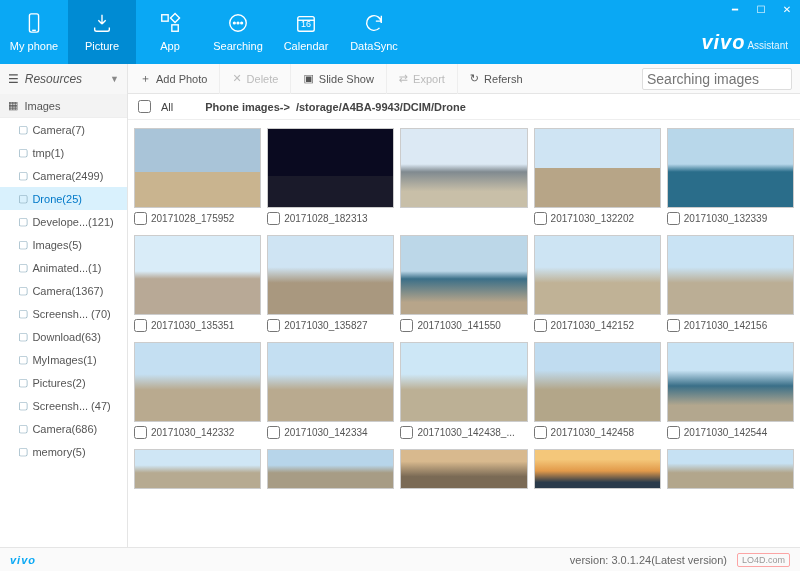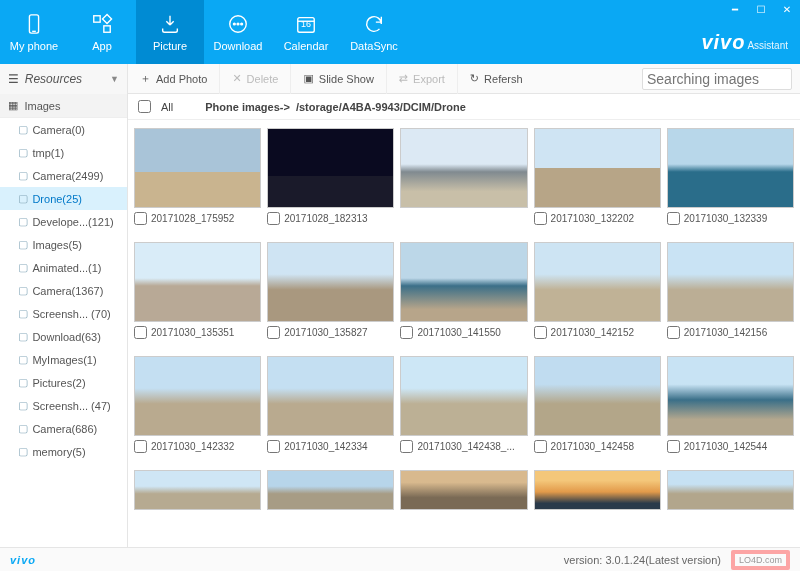--- a/index.html
+++ b/index.html
@@ -1,50 +1,50 @@
 <!DOCTYPE html>
 <html><head>
 <meta charset="utf-8">
 <style>
   * { box-sizing: border-box; margin: 0; padding: 0; }
   body { font-family: "Segoe UI", Arial, sans-serif; font-size: 12px; color: #333; background: #fff; width: 800px; height: 571px; overflow: hidden; position: relative; }
   .titlebar { height: 64px; background: linear-gradient(#0aa8f4, #0aa8f4); display: flex; align-items: stretch; position: relative; }
   .nav { display: flex; }
   .nav-item { width: 68px; display: flex; flex-direction: column; align-items: center; justify-content: center; color: #fff; font-size: 11px; gap: 4px; cursor: pointer; }
   .nav-item.active { background: #008bd3; }
-  .nav-item .icon { width: 24px; height: 24px; display:flex; align-items:center; justify-content:center; }
+  .nav-item .icon { width: 24px; height: 24px; display:flex; justify-content:center; }
   .brand { position: absolute; right: 12px; bottom: 10px; color: #fff; font-size: 16px; display:flex; align-items:baseline; gap:2px;}
   .brand .vivo { font-weight: 600; letter-spacing: 1px; font-size: 20px; font-style: italic;}
   .brand .assist { font-size: 10px; opacity: .9; }
   .winctrl { position: absolute; top: 2px; right: 4px; display: flex; gap: 8px; }
   .winctrl div { width: 18px; height: 14px; color:#fff; display:flex; align-items:center; justify-content:center; font-size:10px; cursor:pointer;}
   .toolbar { height: 30px; display: flex; align-items: center; border-bottom: 1px solid #e5e5e5; background:#fafafa; }
   .sidebar-head { width: 128px; height: 30px; display: flex; align-items: center; padding: 0 8px; border-right: 1px solid #e5e5e5; background:#f7f7f7; font-size:12px; color:#555;}
   .sidebar-head .chev { margin-left:auto; font-size:9px; color:#888;}
   .tool-btn { padding: 0 12px; height: 30px; display: flex; align-items: center; gap: 5px; color: #555; cursor: pointer; border-right: 1px solid #eee; font-size:11px;}
   .tool-btn.disabled { color:#bbb; cursor:default;}
   .search { margin-left:auto; margin-right:8px; width:150px; height:22px; border:1px solid #ddd; border-radius:2px; display:flex; align-items:center; padding:0 4px; background:#fff;}
   .search input { border:none; outline:none; flex:1; font-size:14px; color:#666; background:transparent;}
   .body { display:flex; height: calc(571px - 64px - 30px - 24px); }
   .sidebar { width: 128px; border-right:1px solid #e5e5e5; overflow-y:auto; background:#fff;}
   .side-group { background:#f3f3f3; padding:5px 8px; font-size:11px; color:#555; display:flex; align-items:center; gap:6px; border-bottom:1px solid #eee;}
   .side-item { padding:5px 8px 5px 18px; font-size:11px; color:#555; display:flex; align-items:center; gap:4px; cursor:pointer; white-space:nowrap; overflow:hidden; text-overflow:ellipsis;}
   .side-item.selected { background:#d9f1fd; color:#0078c8;}
   .main { flex:1; display:flex; flex-direction:column; overflow:hidden;}
   .crumb { padding:6px 10px; font-size:11px; color:#444; display:flex; align-items:center; gap:6px; border-bottom:1px solid #eee;}
   .crumb input[type=checkbox]{ margin-right:4px;}
-  .grid { flex:1; overflow-y:auto; padding:8px 6px; display:grid; grid-template-columns: repeat(5, 1fr); gap:17px 6px; align-content:start;}
+  .grid { flex:1; overflow-y:auto; padding:8px 6px; display:grid; grid-template-columns: repeat(5, 1fr); gap:10px 6px; align-content:start;}
   .card { }
   .thumb { width:100%; height:80px; background:#bcd; border:1px solid #ccc; background-size:cover; background-position:center;}
   .cap { display:flex; align-items:center; gap:4px; padding-top:4px; font-size:10px; color:#555; white-space:nowrap; overflow:hidden; text-overflow:ellipsis;}
   .cap input { margin:0;}
   .statusbar { height:24px; border-top:1px solid #e5e5e5; display:flex; align-items:center; padding:0 10px; font-size:11px; color:#666; background:#fafafa;}
   .statusbar .vivo-logo { color:#0aa8f4; font-style:italic; font-weight:600; letter-spacing:1px;}
   .statusbar .ver { margin-left:auto;}
-  .statusbar .badge { margin-left:10px; font-size:9px; color:#999; border:4px solid #fca5a5; padding:1px 4px; border-radius:2px;}
+  .statusbar .badge { margin-left:10px; font-size:9px; color:#999; border:1px solid #fca5a5; padding:1px 4px; border-radius:2px;}
   
   .t1{background:linear-gradient(#a9c4d8 55%,#c9b48f 55%);} 
   .t2{background:linear-gradient(#0a0a20 60%,#1a1a2a 60%);} 
   .t3{background:linear-gradient(#dce9f4 45%,#808a90 55%,#c8bfa8 80%);} 
   .t4{background:linear-gradient(#cfe4f3 50%,#b7a587 50%);} 
   .t5{background:linear-gradient(#b8d7ea 45%,#2a6d8a 55%);} 
   .t6{background:linear-gradient(#d9ecf8 45%,#b8a996 55%);} 
   .t7{background:linear-gradient(#cfe4f3 40%,#a9987f 60%);} 
   .t8{background:linear-gradient(#bcd7e8 45%,#3b6f88 55%,#b7a58a 85%);} 
   .t9{background:linear-gradient(#cde4f3 40%,#c0b296 60%);} 
@@ -73,49 +73,49 @@
   <div class="nav">
     <div class="nav-item">
       <span class="icon">
         <svg width="22" height="22" viewBox="0 0 24 24" fill="none" stroke="#fff" stroke-width="1.5">
             <rect x="7" y="2" width="10" height="20" rx="2"></rect>
             <line x1="10" y1="20" x2="14" y2="20"></line>
           </svg>
       </span>
       <span>My phone</span>
     </div>
+    <div class="nav-item active">
+      <span class="icon">
+        <svg width="22" height="22" viewBox="0 0 24 24" fill="none" stroke="#fff" stroke-width="1.5">
+            <path d="M12 3v10m0 0l-4-4m4 4l4-4"></path>
+            <path d="M4 17v2a2 2 0 002 2h12a2 2 0 002-2v-2"></path>
+          </svg>
+      </span>
+      <span>Picture</span>
+    </div>
     <div class="nav-item">
       <span class="icon">
         <svg width="22" height="22" viewBox="0 0 24 24" fill="none" stroke="#fff" stroke-width="1.5">
             <rect x="3" y="3" width="7" height="7"></rect>
             <rect x="14" y="14" width="7" height="7"></rect>
             <rect x="14" y="3" width="7" height="7" transform="rotate(45 17.5 6.5)"></rect>
           </svg>
       </span>
       <span>App</span>
-    </div>
-    <div class="nav-item active">
-      <span class="icon">
-        <svg width="22" height="22" viewBox="0 0 24 24" fill="none" stroke="#fff" stroke-width="1.5">
-            <path d="M12 3v10m0 0l-4-4m4 4l4-4"></path>
-            <path d="M4 17v2a2 2 0 002 2h12a2 2 0 002-2v-2"></path>
-          </svg>
-      </span>
-      <span>Picture</span>
     </div>
     <div class="nav-item">
       <span class="icon">
         <svg width="22" height="22" viewBox="0 0 24 24" fill="none" stroke="#fff" stroke-width="1.5">
             <circle cx="12" cy="12" r="9"></circle>
             <circle cx="8" cy="12" r="1" fill="#fff"></circle>
             <circle cx="12" cy="12" r="1" fill="#fff"></circle>
             <circle cx="16" cy="12" r="1" fill="#fff"></circle>
           </svg>
       </span>
-      <span>Download</span>
+      <span>Searching</span>
     </div>
     <div class="nav-item">
       <span class="icon" style="position:relative;">
         <svg width="22" height="22" viewBox="0 0 24 24" fill="none" stroke="#fff" stroke-width="1.5">
             <rect x="3" y="5" width="18" height="16" rx="2"></rect>
             <line x1="3" y1="9" x2="21" y2="9"></line>
           </svg>
         <span style="position:absolute; top:7px; left:0; right:0; text-align:center; font-size:9px; color:#fff;">16</span>
       </span>
       <span>Calendar</span>
@@ -169,21 +169,21 @@
 
 <div class="body">
   <div class="sidebar">
     <div class="side-group">
       <span>▦</span>
       <span>Images</span>
     </div>
     <div id="side-items">
         <div class="side-item">
           <span style="color: rgb(136, 170, 187);">▢</span>
-          <span>Camera(0)</span>
+          <span>Camera(7)</span>
         </div>
         <div class="side-item">
           <span style="color: rgb(136, 170, 187);">▢</span>
           <span>tmp(1)</span>
         </div>
         <div class="side-item">
           <span style="color: rgb(136, 170, 187);">▢</span>
           <span>Camera(2499)</span>
         </div>
         <div class="side-item selected">

